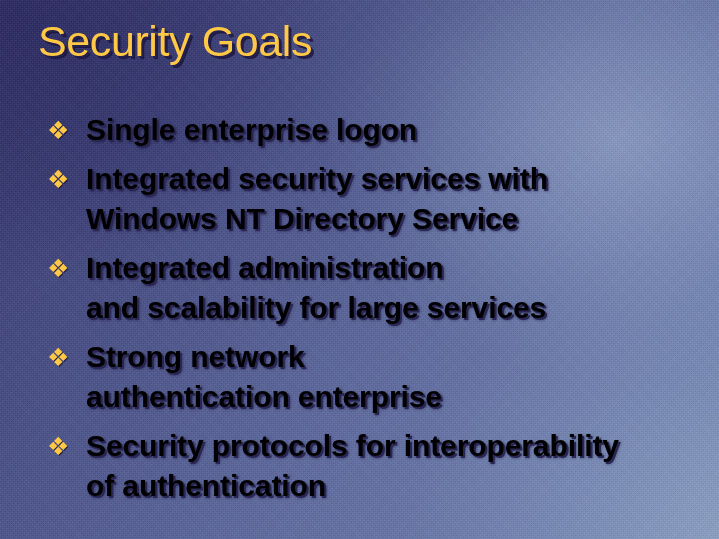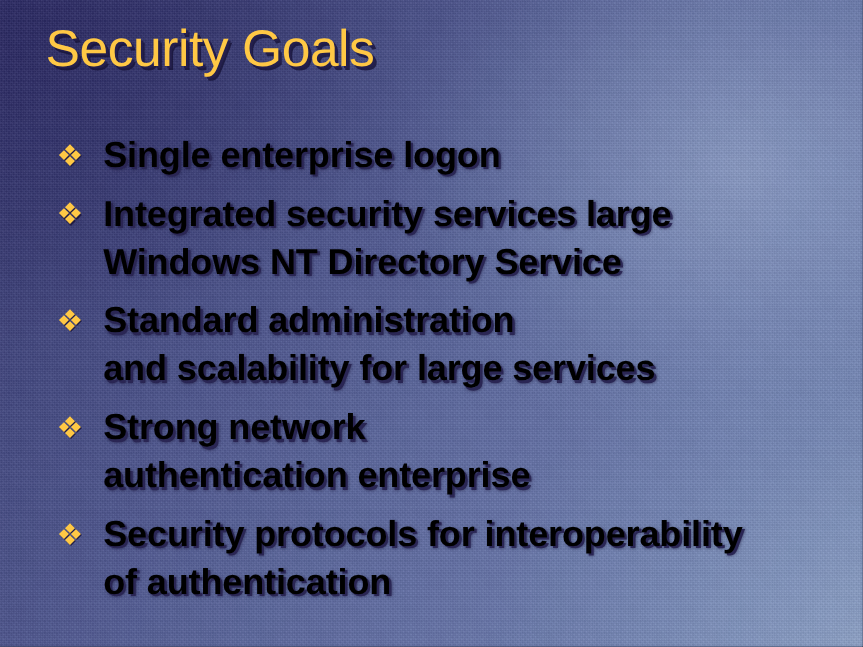--- a/index.html
+++ b/index.html
@@ -176,29 +176,29 @@
       <li class="bullet-item">
         <span class="bullet-marker">❖</span>
         <span class="bullet-text">
           <span class="line">Single enterprise logon</span>
         </span>
       </li>
 
       <li class="bullet-item">
         <span class="bullet-marker">❖</span>
         <span class="bullet-text">
-          <span class="line">Integrated security services large</span>
+          <span class="line">Integrated security services with</span>
           <span class="line">Windows NT Directory Service</span>
         </span>
       </li>
 
       <li class="bullet-item">
         <span class="bullet-marker">❖</span>
         <span class="bullet-text">
-          <span class="line">Standard administration</span>
+          <span class="line">Integrated administration</span>
           <span class="line">and scalability for large services</span>
         </span>
       </li>
 
       <li class="bullet-item">
         <span class="bullet-marker">❖</span>
         <span class="bullet-text">
           <span class="line">Strong network</span>
           <span class="line">authentication enterprise</span>
         </span>

